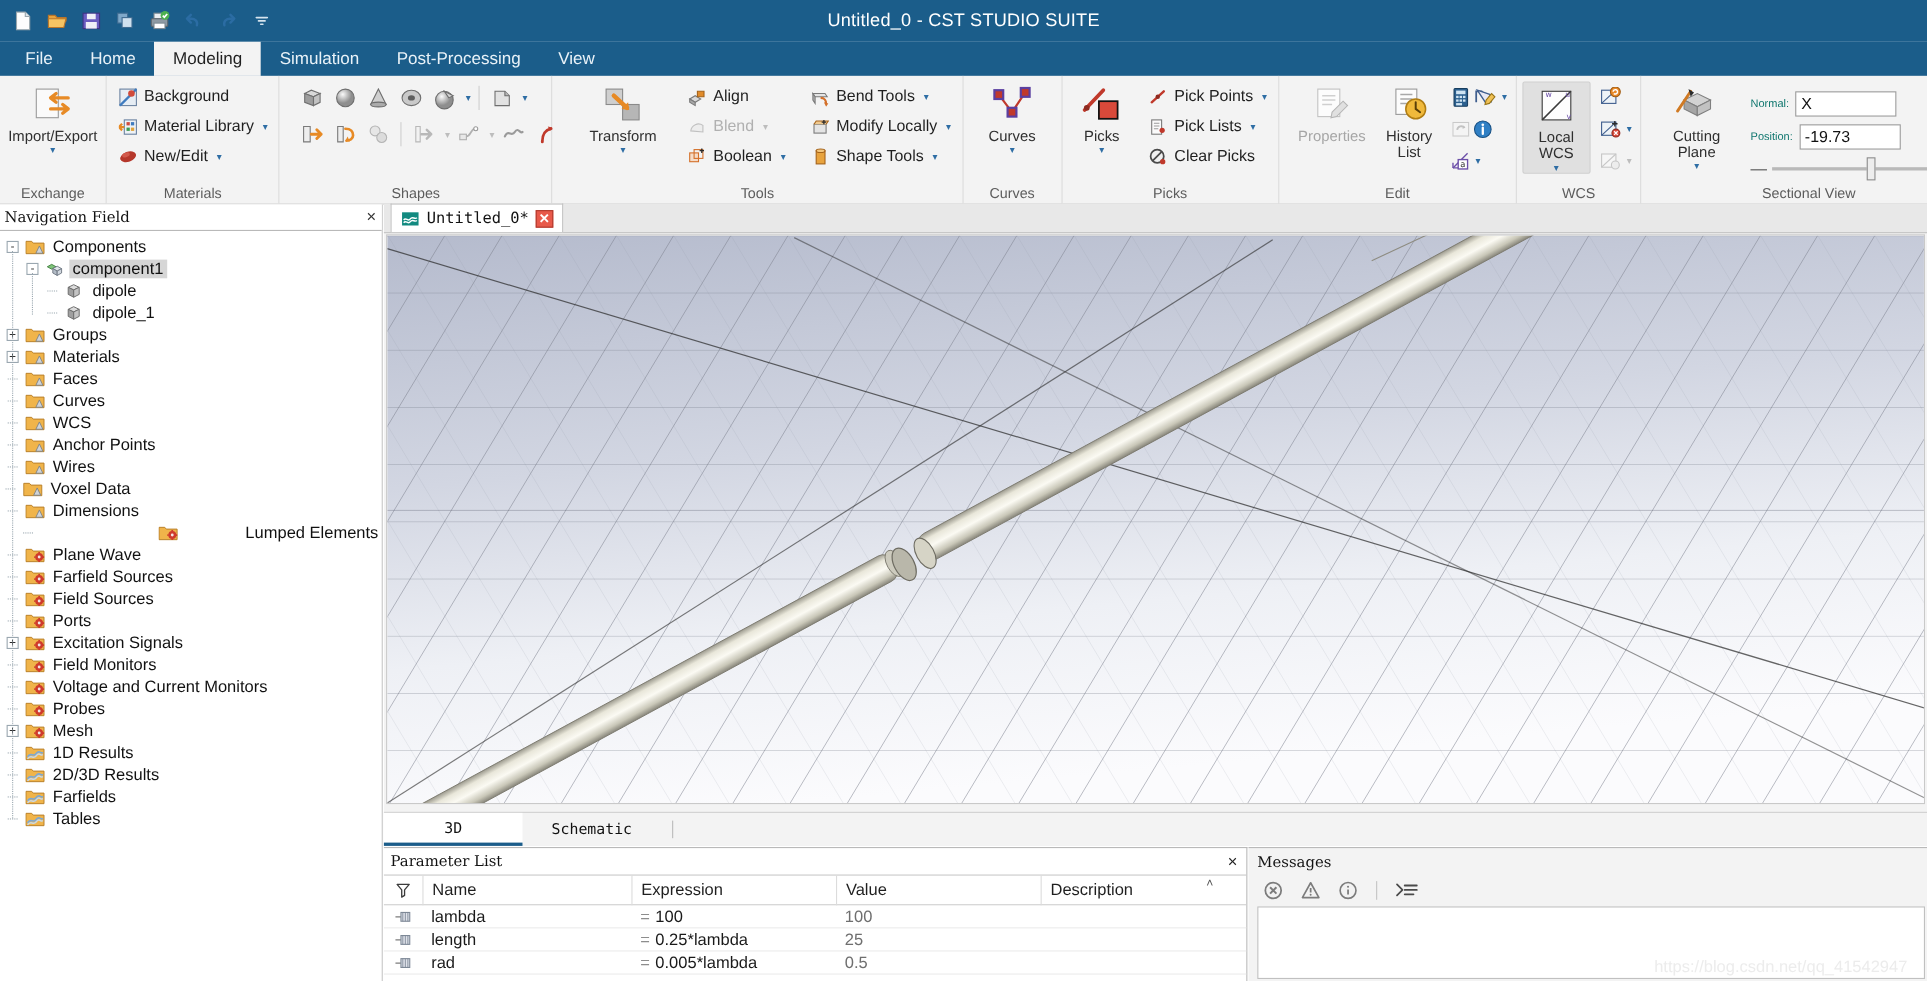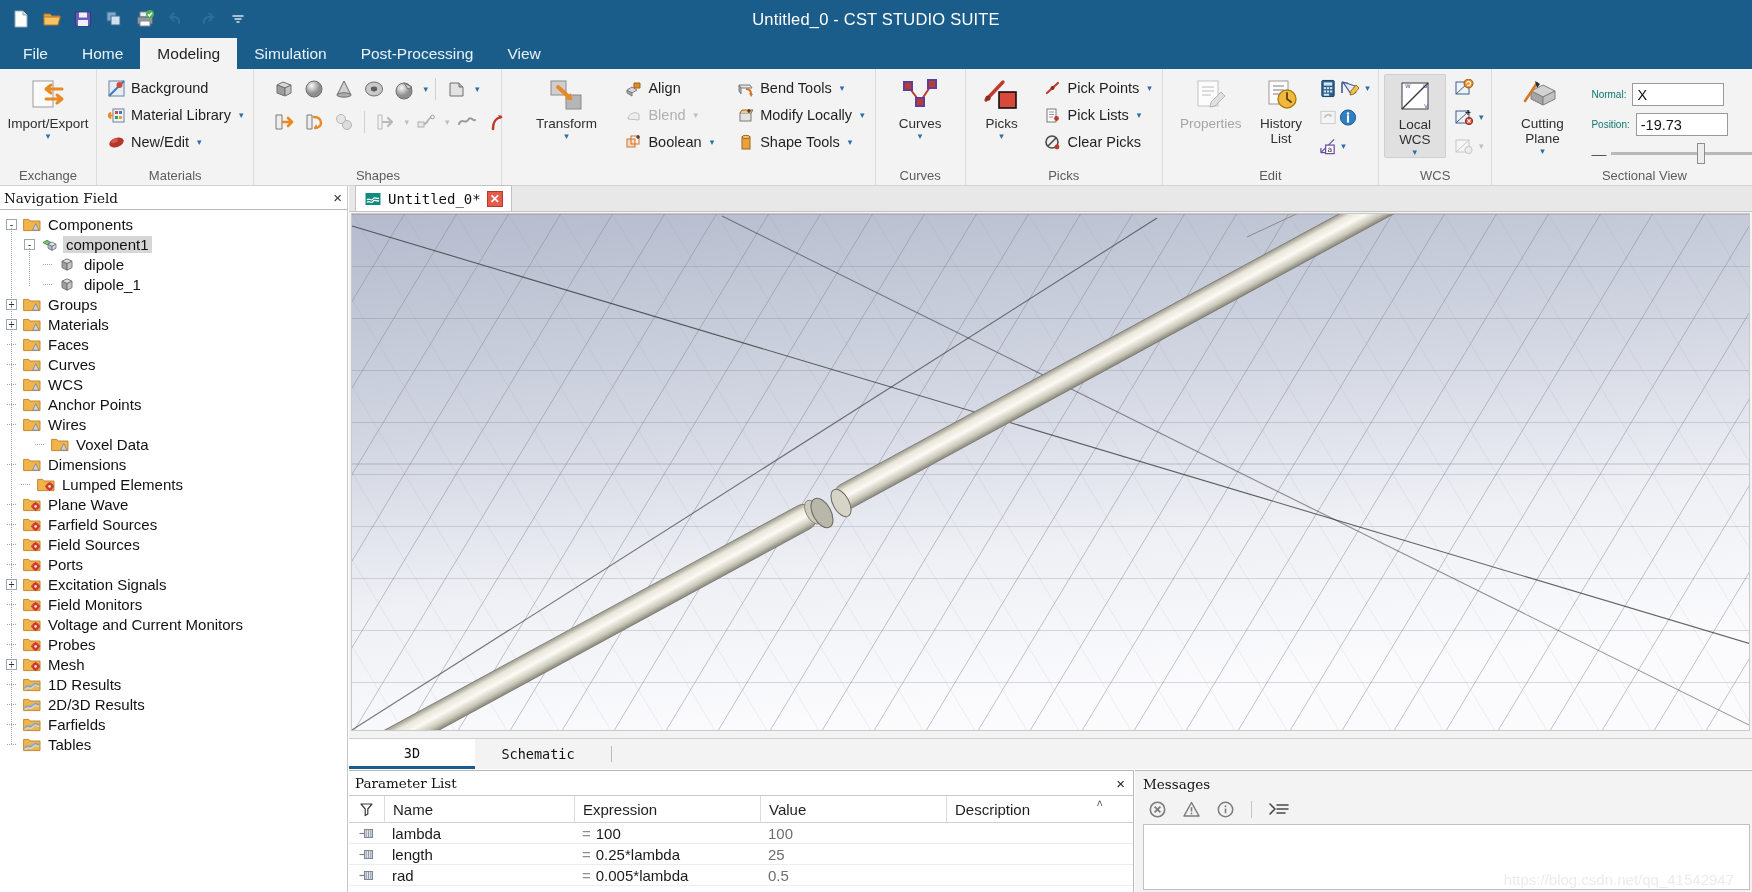--- a/index.html
+++ b/index.html
@@ -536,20 +536,21 @@
             <svg width="17" height="17" viewBox="0 0 17 17">
                 <rect x="5" y="3" width="8" height="12" fill="#e8a33d" stroke="#a5631a"></rect>
                 <ellipse cx="9" cy="3" rx="4" ry="1.6" fill="#f3c67c" stroke="#a5631a"></ellipse>
               </svg>
           </span>
           <span class="sl">Shape Tools</span>
           <span class="mini-caret">▾</span>
         </div>
       </div>
     </div>
+    <div class="rg-label">Tools</div>
   </div>
 
   <div class="rgroup" style="width:90px">
     <div class="rg-body" style="justify-content:center">
       <div class="bigbtn">
         <div class="bi">
           <svg width="42" height="36" viewBox="0 0 42 36">
               <path d="M9 8l12 16L33 6" fill="none" stroke="#c0392b" stroke-width="2"></path>
               <rect x="5" y="4" width="8" height="8" fill="#c0392b" stroke="#5b3fa0" stroke-width="2"></rect>
               <rect x="29" y="2" width="8" height="8" fill="#c0392b" stroke="#5b3fa0" stroke-width="2"></rect>
@@ -908,21 +909,21 @@
         <span class="tdash"></span>
         <span style="flex: 0 0 5px;"></span>
         <span class="ticon">
           <svg width="18" height="15" viewBox="0 0 18 15">
             <path d="M0.6 2.4h5.2l1.4 1.6h9.8v9.6H0.6z" fill="#f0b44a" stroke="#b9812a" stroke-width="0.9"></path>
             <path d="M9.6 13.2l3.2-6.6 3.2 6.6z" fill="#cfd3d8" stroke="#7b8288" stroke-width="0.8"></path>
           </svg>
         </span>
         <span class="tlabel">Wires</span>
       </div>
-      <div class="tnode" style="padding-left: 14px; margin-left: 20px;">
+      <div class="tnode" style="padding-left: 4px;">
         <span class="tdash"></span>
         <span style="flex: 0 0 5px;"></span>
         <span class="ticon">
           <svg width="18" height="15" viewBox="0 0 18 15">
             <path d="M0.6 2.4h5.2l1.4 1.6h9.8v9.6H0.6z" fill="#f0b44a" stroke="#b9812a" stroke-width="0.9"></path>
             <path d="M9.6 13.2l3.2-6.6 3.2 6.6z" fill="#cfd3d8" stroke="#7b8288" stroke-width="0.8"></path>
           </svg>
         </span>
         <span class="tlabel">Voxel Data</span>
       </div>
@@ -930,21 +931,21 @@
         <span class="tdash"></span>
         <span style="flex: 0 0 5px;"></span>
         <span class="ticon">
           <svg width="18" height="15" viewBox="0 0 18 15">
             <path d="M0.6 2.4h5.2l1.4 1.6h9.8v9.6H0.6z" fill="#f0b44a" stroke="#b9812a" stroke-width="0.9"></path>
             <path d="M9.6 13.2l3.2-6.6 3.2 6.6z" fill="#cfd3d8" stroke="#7b8288" stroke-width="0.8"></path>
           </svg>
         </span>
         <span class="tlabel">Dimensions</span>
       </div>
-      <div class="tnode" style="padding-left: 20px;">
+      <div class="tnode" style="padding-left: 20px; justify-content: space-between;">
         <span class="tdash"></span>
         <span style="flex: 0 0 5px;"></span>
         <span class="ticon">
           <svg width="18" height="15" viewBox="0 0 18 15">
             <path d="M0.6 2.4h5.2l1.4 1.6h9.8v9.6H0.6z" fill="#f0b44a" stroke="#b9812a" stroke-width="0.9"></path>
             <circle cx="12.6" cy="9.4" r="3.6" fill="#cf3a2c"></circle>
             <circle cx="12.6" cy="9.4" r="1.3" fill="#f2e6e2"></circle>
             <path d="M12.6 4.9v1.2M12.6 12.7v1.2M8.1 9.4h1.2M15.9 9.4h1.2" stroke="#cf3a2c" stroke-width="1.6"></path>
           </svg>
         </span>

